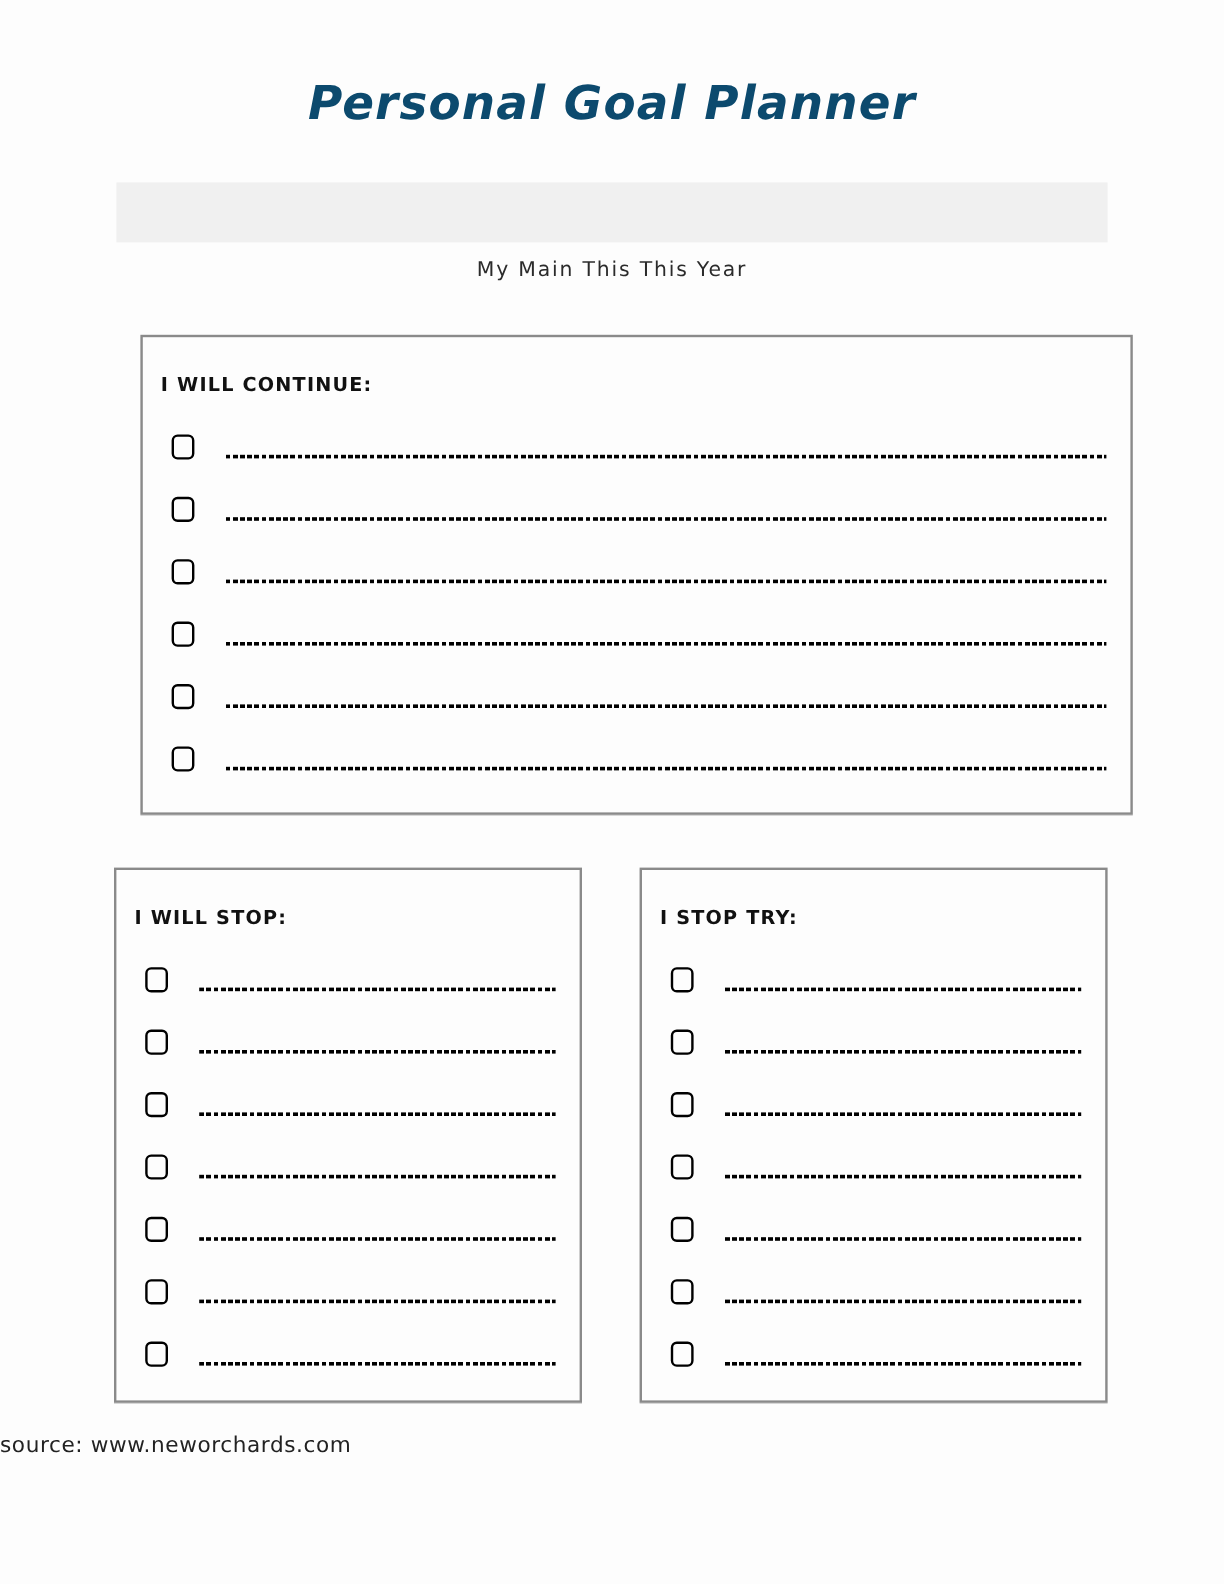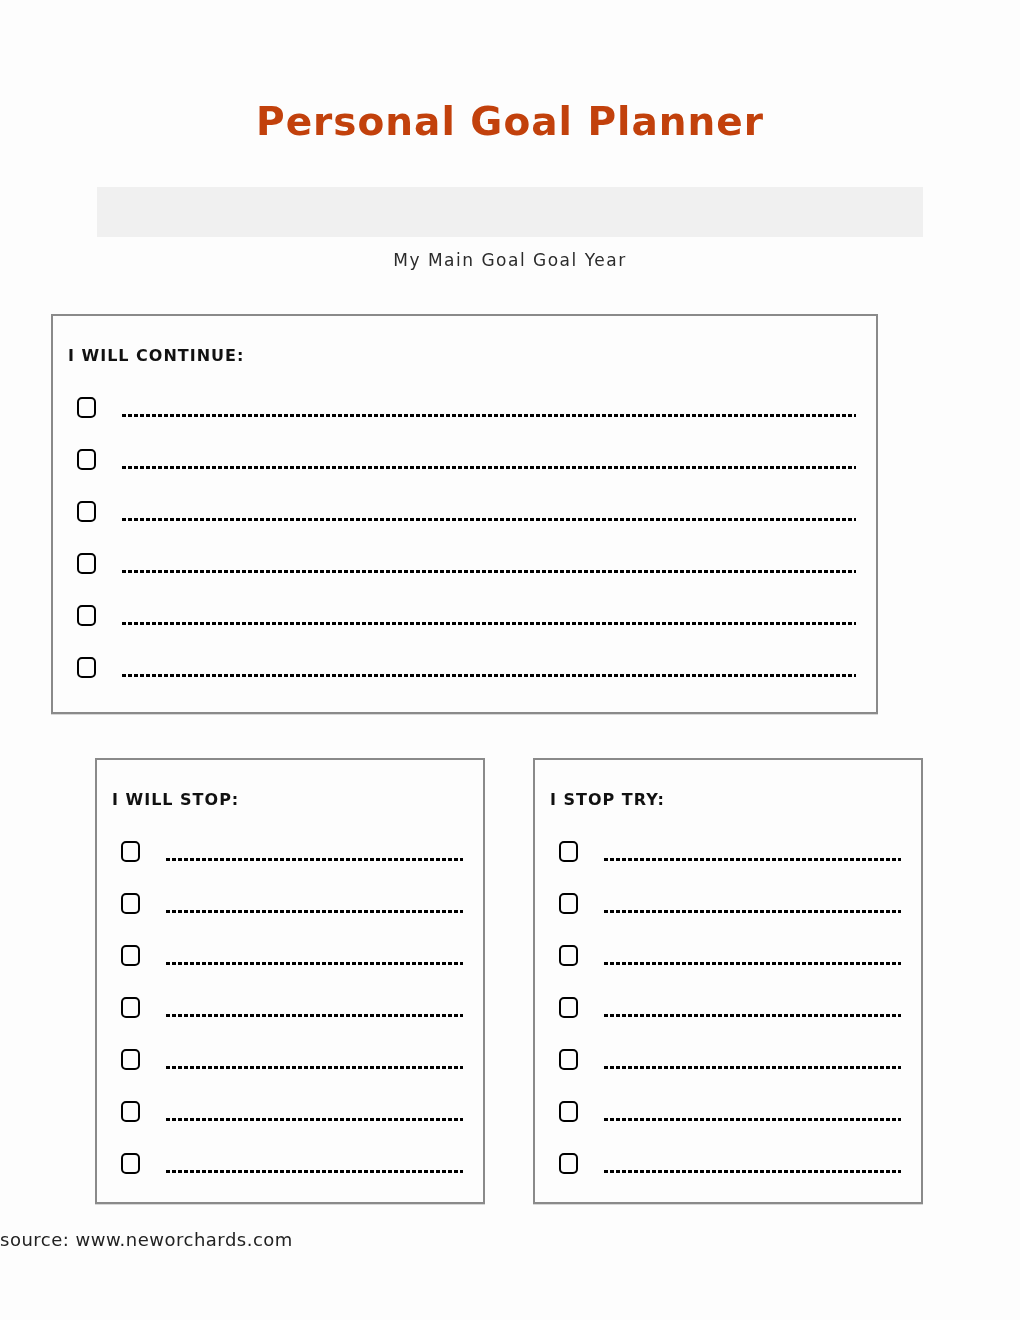--- a/index.html
+++ b/index.html
@@ -17,26 +17,27 @@
   .page {
     position: relative;
     width: 1020px;
     height: 1320px;
     background: var(--page-bg);
     overflow: hidden;
   }
 
   
   .title {
-    padding-top: 99px;
+    padding-top: 64px;
     text-align: center;
     font-size: 39px;
     font-weight: 700;
     letter-spacing: 1px;
-    color: #c2410c;
+    color: #0c4a6e;
+    font-style: italic;
   }
 
   
   .goal-bar {
     width: 826px;
     height: 50px;
     margin: 43px 0 0 97px;
     background: var(--bar-gray);
   }
 
@@ -52,21 +53,21 @@
   
   .box {
     border: 2px solid var(--border-gray);
     background: var(--page-bg);
     box-shadow: 0 1px 0 rgba(0,0,0,0.15);
     padding: 30px 20px 0 15px;
   }
   .box-wide {
     width: 827px;
     height: 400px;
-    margin: 44px 0 0 51px;
+    margin: 44px 0 0 117px;
   }
   .two-col {
     display: flex;
     gap: 48px;
     margin: 44px 0 0 95px;
   }
   .box-half {
     width: 390px;
     height: 446px;
   }
@@ -113,21 +114,21 @@
 </style>
 </head>
 <body>
 
 <div class="page">
 
   <h1 class="title">Personal Goal Planner</h1>
 
   <div class="goal-bar"></div>
 
-  <div class="subtitle">My Main Goal Goal Year</div>
+  <div class="subtitle">My Main This This Year</div>
 
   <section class="box box-wide">
     <div class="box-heading">I WILL CONTINUE:</div>
     <div class="rows">
         <div class="row">
           <span class="checkbox"></span>
           <span class="fill-line"></span>
         </div>
         <div class="row">
           <span class="checkbox"></span>

